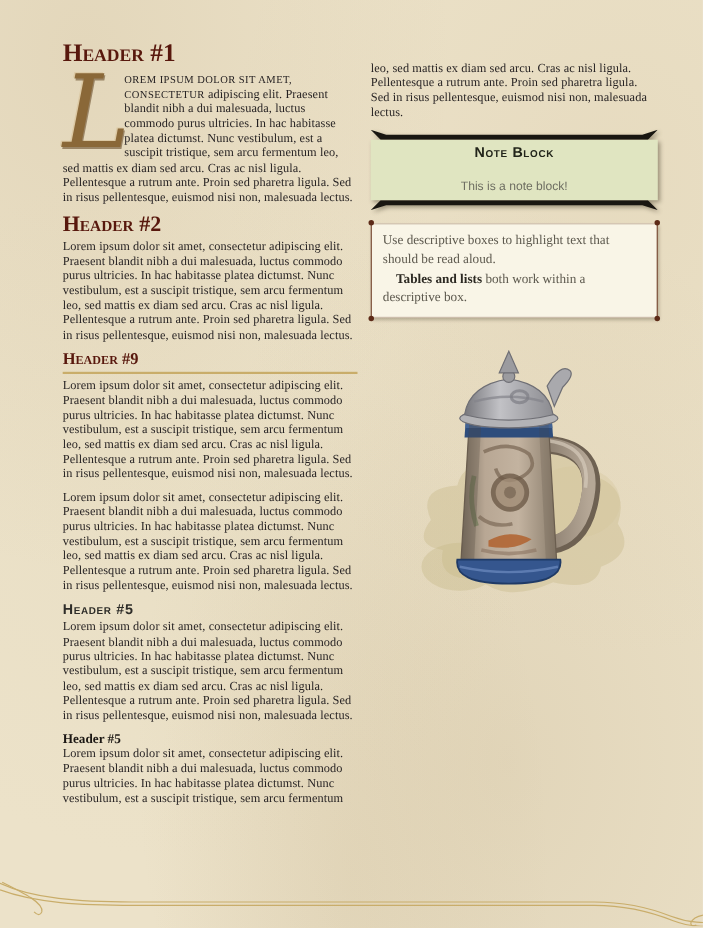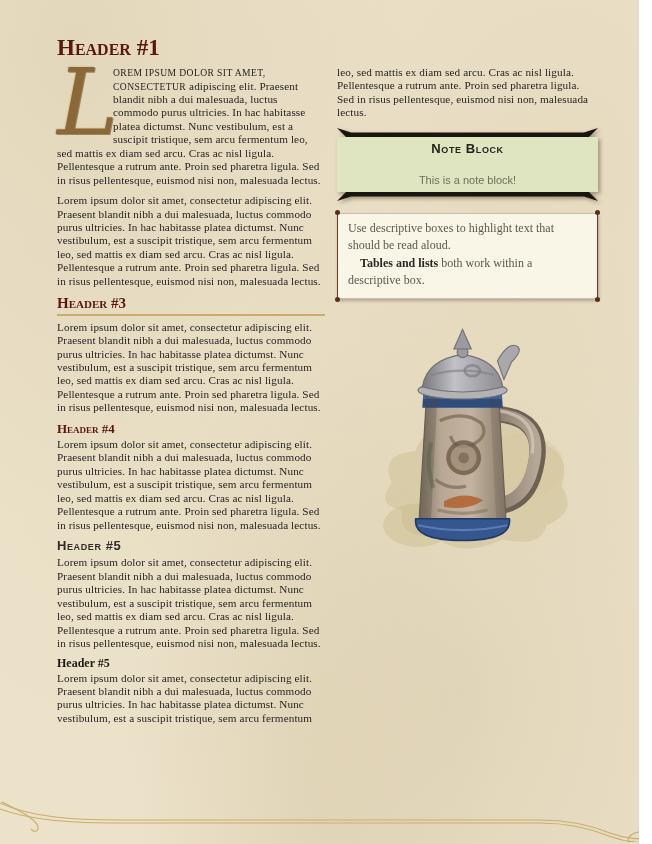--- a/index.html
+++ b/index.html
@@ -11,21 +11,21 @@
     background-color:#ece2c9;
     background-image:
       radial-gradient(ellipse at 12% 6%,  rgba(180,156,112,0.16), transparent 42%),
       radial-gradient(ellipse at 88% 20%, rgba(196,175,132,0.14), transparent 45%),
       radial-gradient(ellipse at 72% 82%, rgba(170,146,102,0.16), transparent 52%),
       radial-gradient(ellipse at 25% 55%, rgba(228,218,190,0.35), transparent 48%),
       radial-gradient(ellipse at 50% 95%, rgba(186,164,120,0.12), transparent 40%);
   }
 
   .col-left  { position:absolute; left:57px;  top:36px; width:268px; }
-  .col-right { position:absolute; left:337px; top:66px; width:261px; }
+  .col-right { position:absolute; left:337px; top:56px; width:261px; }
 
   p.body-text {
     font-size:11.2px; line-height:1.2; color:#231f20;
     letter-spacing:0.1px; margin-bottom:7px;
   }
 
   .h1, .h2, .h3, .h4 {
     font-variant:small-caps; color:#58180d; font-weight:bold;
     font-family:"Liberation Serif", serif;
   }
@@ -90,26 +90,26 @@
 <div class="page">
 
   <div class="col-left">
     <div class="h1">Header #1</div>
 
     <p class="body-text">
       <span class="dropcap">L</span><span class="lead-caps">orem ipsum dolor sit amet, consectetur</span>
       <span>adipiscing elit. Praesent blandit nibh a dui malesuada, luctus commodo purus ultricies. In hac habitasse platea dictumst. Nunc vestibulum, est a suscipit tristique, sem arcu fermentum leo, sed mattis ex diam sed arcu. Cras ac nisl ligula. Pellentesque a rutrum ante. Proin sed pharetra ligula. Sed in risus pellentesque, euismod nisi non, malesuada lectus.</span>
     </p>
 
-    <p class="body-text">Lorem ipsum dolor sit amet, consectetur adipiscing elit. Praesent blandit nibh a dui malesuada, luctus commodo purus ultricies. In hac habitasse platea dictumst. Nunc vestibulum, est a suscipit tristique, sem arcu fermentum leo, sed mattis ex diam sed arcu. Cras ac nisl ligula. Pellentesque a rutrum ante. Proin sed pharetra ligula. Sed in risus pellentesque, euismod nisi non, malesuada lectus.</p>
-
-    <div class="h3">Header #3</div>
-    <p class="body-text">Lorem ipsum dolor sit amet, consectetur adipiscing elit. Praesent blandit nibh a dui malesuada, luctus commodo purus ultricies. In hac habitasse platea dictumst. Nunc vestibulum, est a suscipit tristique, sem arcu fermentum leo, sed mattis ex diam sed arcu. Cras ac nisl ligula. Pellentesque a rutrum ante. Proin sed pharetra ligula. Sed in risus pellentesque, euismod nisi non, malesuada lectus.</p>
-
-    <div class="h4">Header #4</div>
+    <div class="h2">Header #2</div>
+    <p class="body-text">Lorem ipsum dolor sit amet, consectetur adipiscing elit. Praesent blandit nibh a dui malesuada, luctus commodo purus ultricies. In hac habitasse platea dictumst. Nunc vestibulum, est a suscipit tristique, sem arcu fermentum leo, sed mattis ex diam sed arcu. Cras ac nisl ligula. Pellentesque a rutrum ante. Proin sed pharetra ligula. Sed in risus pellentesque, euismod nisi non, malesuada lectus.</p>
+
+    <div class="h3">Header #9</div>
+    <p class="body-text">Lorem ipsum dolor sit amet, consectetur adipiscing elit. Praesent blandit nibh a dui malesuada, luctus commodo purus ultricies. In hac habitasse platea dictumst. Nunc vestibulum, est a suscipit tristique, sem arcu fermentum leo, sed mattis ex diam sed arcu. Cras ac nisl ligula. Pellentesque a rutrum ante. Proin sed pharetra ligula. Sed in risus pellentesque, euismod nisi non, malesuada lectus.</p>
+
     <p class="body-text">Lorem ipsum dolor sit amet, consectetur adipiscing elit. Praesent blandit nibh a dui malesuada, luctus commodo purus ultricies. In hac habitasse platea dictumst. Nunc vestibulum, est a suscipit tristique, sem arcu fermentum leo, sed mattis ex diam sed arcu. Cras ac nisl ligula. Pellentesque a rutrum ante. Proin sed pharetra ligula. Sed in risus pellentesque, euismod nisi non, malesuada lectus.</p>
 
     <div class="h4-dark">Header #5</div>
     <p class="body-text">Lorem ipsum dolor sit amet, consectetur adipiscing elit. Praesent blandit nibh a dui malesuada, luctus commodo purus ultricies. In hac habitasse platea dictumst. Nunc vestibulum, est a suscipit tristique, sem arcu fermentum leo, sed mattis ex diam sed arcu. Cras ac nisl ligula. Pellentesque a rutrum ante. Proin sed pharetra ligula. Sed in risus pellentesque, euismod nisi non, malesuada lectus.</p>
 
     <div class="h5">Header #5</div>
     <p class="body-text">Lorem ipsum dolor sit amet, consectetur adipiscing elit. Praesent blandit nibh a dui malesuada, luctus commodo purus ultricies. In hac habitasse platea dictumst. Nunc vestibulum, est a suscipit tristique, sem arcu fermentum</p>
   </div>
 
   <div class="col-right">

